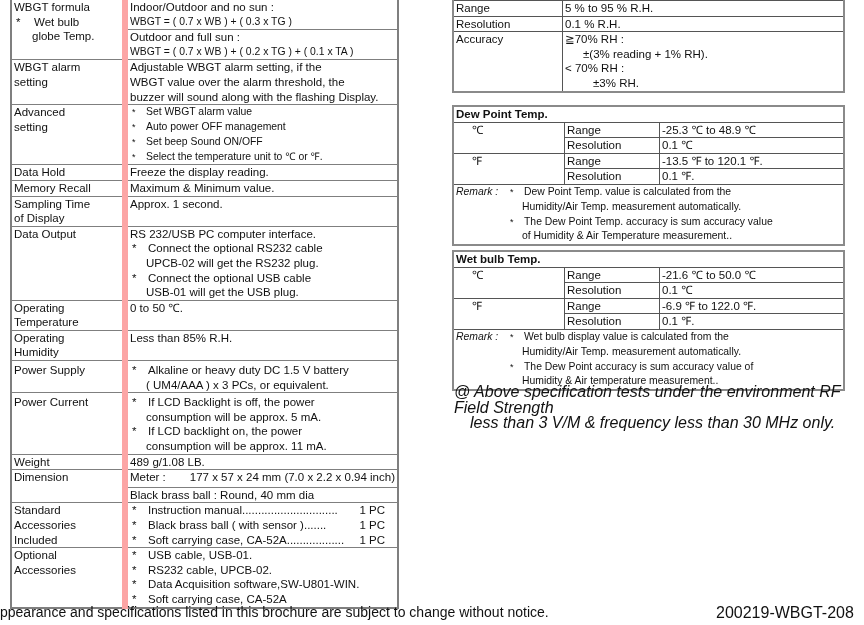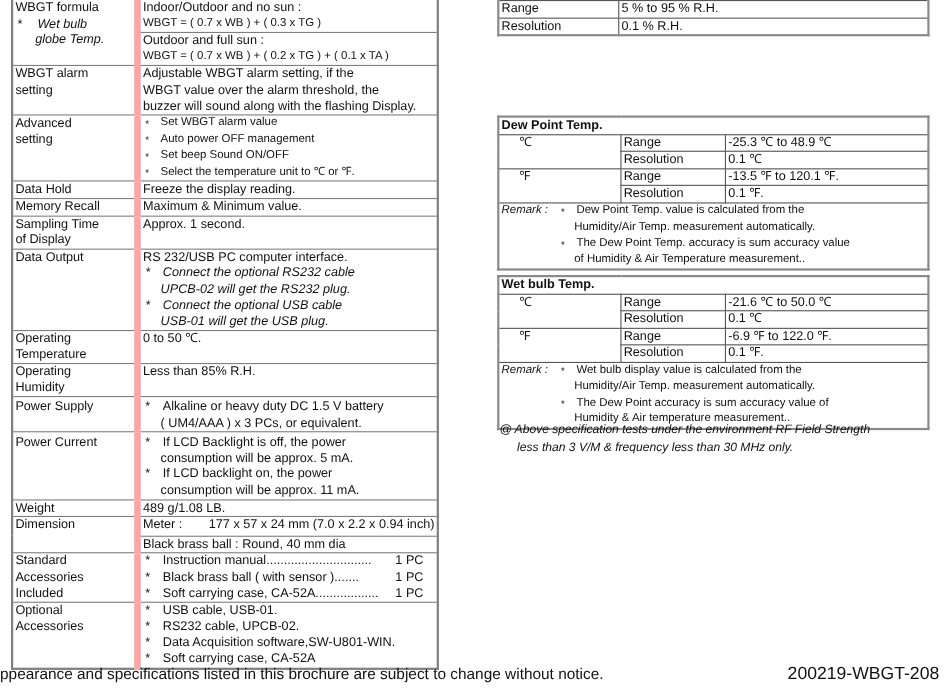--- a/index.html
+++ b/index.html
@@ -7,35 +7,35 @@
          font-family:"Liberation Sans", sans-serif; font-size:11.5px; color:#111; }
   .abs { position:absolute; }
   table { border-collapse:collapse; }
   td { vertical-align:top; padding:0 2px; line-height:14.6px; }
   
   #left { left:10px; top:-1px; width:389px; border:2px solid #7f7f7f; border-top:none; }
   #left td { border:1px solid #7f7f7f; }
   #left td.lab { width:106px; border-right:6px solid #fca5a5; }
   #left td.val { border-left:2px solid #15803d; }
   .sub { font-size:10.4px; }
-  .it { font-style:italic; }
+  .it { }
   .bl { display:flex; }
   .bl .st { width:14px; flex:none; padding-left:2px; }
   .bl .st.small { font-size:9px; }
   .ind { padding-left:16px; }
   .qty { margin-left:auto; padding-right:10px; }
   
   .rt { left:452px; width:393px; border:2px solid #8a8a8a; }
   .rt td { border:1px solid #555; }
   .rt td.k { width:104px; }
   .rt td.k2 { width:90px; }
   .hdr td { font-weight:bold; }
   .remark td { font-size:10.4px; line-height:14.8px; }
   .rem-l { font-style:italic; width:52px; flex:none; }
-  .foot-note { font-size:11px; font-style:italic; line-height:15.5px; }
+  .foot-note { font-size:16px; font-style:italic; line-height:15.5px; }
 </style>
 </head>
 <body>
 
 <table id="left" class="abs">
   <tbody>
       <tr>
     <td class="lab" rowspan="2">
       <div>WBGT formula</div>
       <div class="bl">
@@ -227,20 +227,29 @@
 <table class="abs rt" style="top:0px; border-top:none;">
   <tbody>
       <tr>
     <td class="k">Range</td>
     <td>5 % to 95 % R.H.</td>
   </tr>
   <tr>
     <td class="k">Resolution</td>
     <td>0.1 % R.H.</td>
   </tr>
+  <tr>
+    <td class="k">Accuracy</td>
+    <td>
+      <div>≧70% RH :</div>
+      <div style="padding-left:18px">±(3% reading + 1% RH).</div>
+      <div>&lt; 70% RH :</div>
+      <div style="padding-left:28px">±3% RH.</div>
+    </td>
+  </tr>
 </tbody>
   </table>
 
 <table class="abs rt" style="top:105px;">
   <tbody>
       <tr class="hdr">
     <td colspan="3">Dew Point Temp.</td>
   </tr>
   <tr>
     <td class="k2" rowspan="2" style="padding-left:18px">℃</td>

